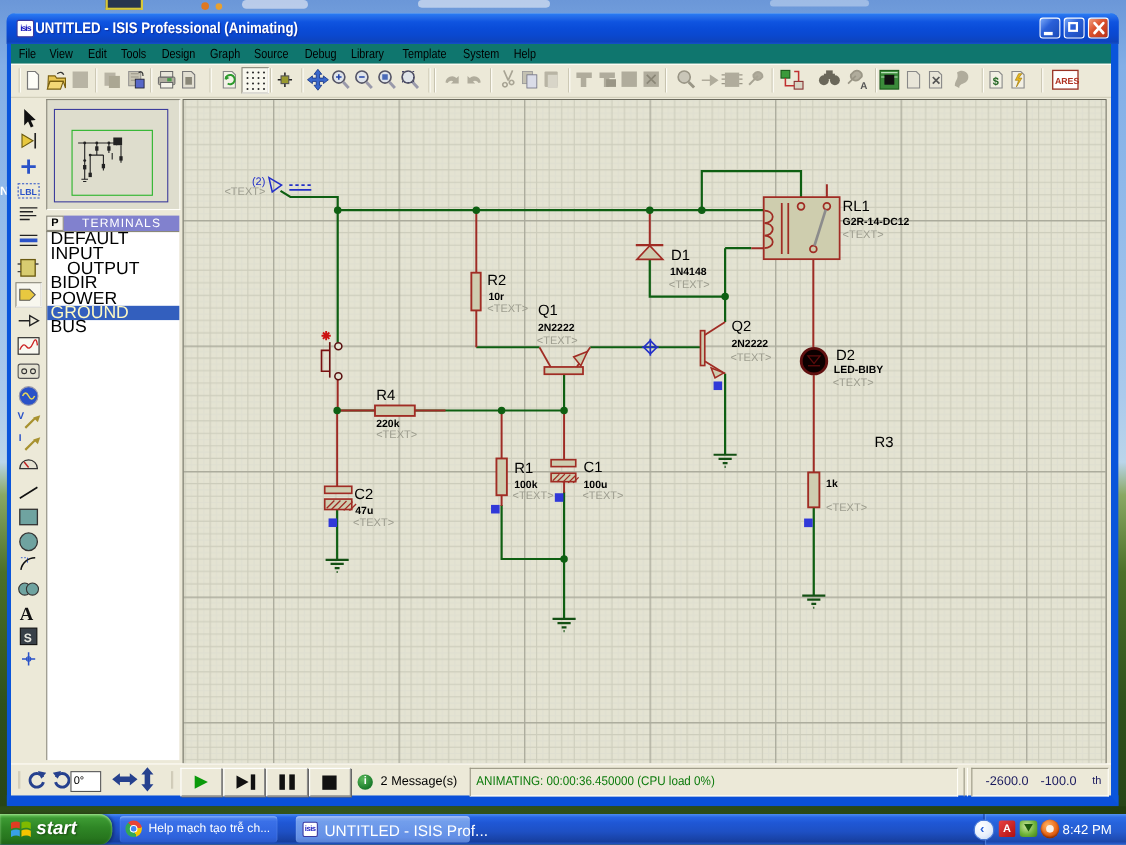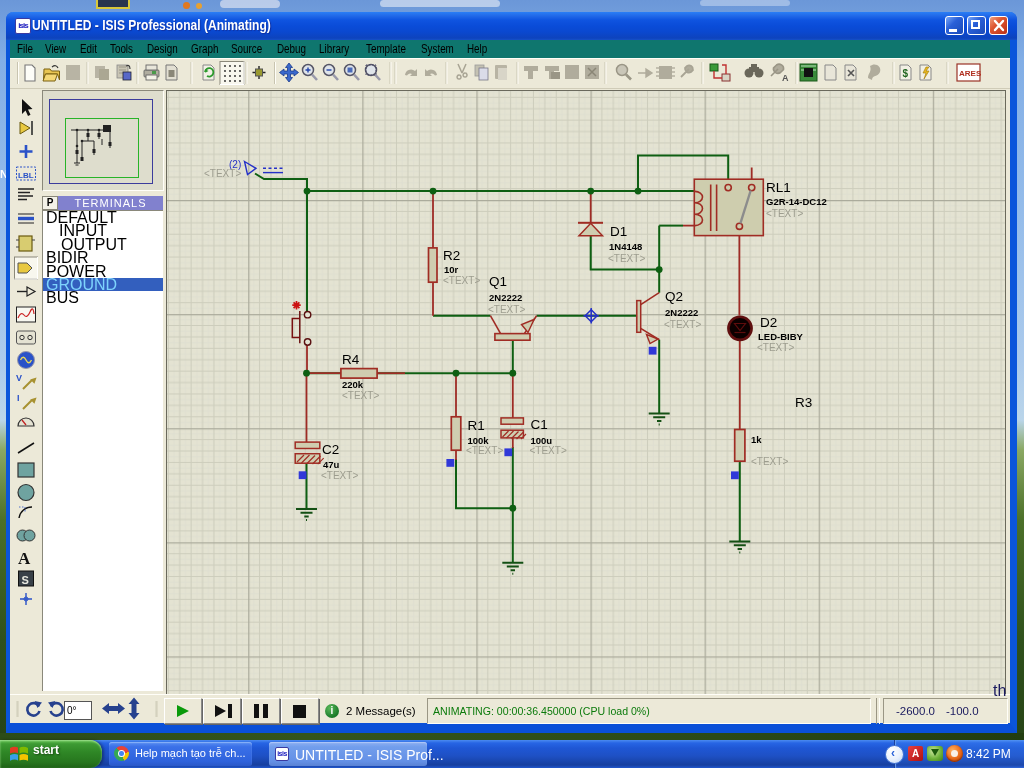--- a/index.html
+++ b/index.html
@@ -213,25 +213,25 @@
       <rect x="16.5" y="40" width="3" height="4"></rect>
   <path d="M10,46 h6 M11.5,48 h3" stroke="#222" stroke-width="1"></path>
  </g>
 </svg>
 
 <div class="abs" style="left:42px;top:196px;width:16px;height:14px;background:#f4f2e8;border:1px solid #8a887a;font-size:10px;font-weight:bold;text-align:center;line-height:12px">P</div>
 <div class="abs" style="left:58px;top:196px;width:105px;height:14px;background:#8181ce;color:#fff;font-size:11px;text-align:center;line-height:14px;letter-spacing:1px">TERMINALS</div>
 
 <div class="abs" style="left:42px;top:210px;width:121px;height:481px;background:#fff;border-top:1px solid #8a887a;border-left:1px solid #8a887a;font-size:16px;color:#000">
   <div style="padding-left:3px;height:13.4px;line-height:13.4px">DEFAULT</div>
-  <div style="padding-left:16px;height:13.4px;line-height:13.4px">INPUT</div>
+  <div style="padding-left:3px;height:13.4px;line-height:13.4px">INPUT</div>
   <div style="padding-left:18px;height:13.4px;line-height:13.4px">OUTPUT</div>
   <div style="padding-left:3px;height:13.4px;line-height:13.4px">BIDIR</div>
   <div style="padding-left:3px;height:13.4px;line-height:13.4px">POWER</div>
-  <div style="padding-left:3px;height:13.4px;line-height:13.4px;background:#335fbe;color:#7dd3fc">GROUND</div>
+  <div style="padding-left:3px;height:13.4px;line-height:13.4px;background:#335fbe;color:#fef9c3">GROUND</div>
   <div style="padding-left:3px;height:13.4px;line-height:13.4px">BUS</div>
 </div>
 
 <svg class="abs" style="left:10px;top:88px" width="32" height="606" viewBox="0 0 32 606">
 
 <g>
 
  <path d="M12,11 v15 l3.5,-3.5 2.5,5.5 2.5,-1.2 -2.5,-5.3 4.5,-0.5 z" fill="#111"></path>
 
  <path d="M10,34 v12 l10,-6 z" fill="#e8c840" stroke="#6a5a10" stroke-width="1"></path>
@@ -512,34 +512,34 @@
 
 <div class="abs" style="left:325px;top:704px;width:14px;height:14px;border-radius:50%;background:radial-gradient(circle at 35% 30%,#5ab85a,#1a7a2a 70%);color:#fff;font-size:10px;font-weight:bold;text-align:center;line-height:14px">i</div>
 <div class="abs" style="left:346px;top:705px;font-size:11.5px;color:#000">2 Message(s)</div>
 
 <div class="abs" style="left:427px;top:698px;width:444px;height:26px;background:#ece9d8;border:1px solid;border-color:#9a9684 #fffef8 #fffef8 #9a9684"></div>
 <div class="abs" style="left:433px;top:705px;font-size:11.5px;color:#0b7a0b;transform:scaleX(.92);transform-origin:0 0">ANIMATING: 00:00:36.450000 (CPU load 0%)</div>
 <div class="abs" style="left:876px;top:698px;width:4px;height:26px;border-left:1px solid #9a9684;border-right:1px solid #fffef8"></div>
 <div class="abs" style="left:883px;top:698px;width:125px;height:26px;background:#ece9d8;border:1px solid;border-color:#9a9684 #fffef8 #fffef8 #9a9684"></div>
 <div class="abs" style="left:896px;top:705px;width:35px;font-size:11.5px;color:#1a1a5e;text-align:right">-2600.0</div>
 <div class="abs" style="left:946px;top:705px;width:32px;font-size:11.5px;color:#1a1a5e;text-align:right">-100.0</div>
-<div class="abs" style="left:993px;top:682px;font-size:16px;color:#1a1a5e">th</div>
+<div class="abs" style="left:993px;top:705px;font-size:10px;color:#1a1a5e">th</div>
 
 <div class="abs" style="left:0;top:740px;width:1024px;height:28px;
  background:linear-gradient(180deg,#4b8bf0 0,#2765e4 3px,#1f57d5 8px,#1e50c4 16px,#173f9f 25px,#2257cd 28px)"></div>
 <div class="abs" style="left:0;top:740px;width:102px;height:28px;border-radius:0 12px 12px 0;
  background:linear-gradient(180deg,#5fbf4f 0,#3d9a33 4px,#2f8726 12px,#27761e 22px,#1e6216 28px);
  box-shadow:inset 0 1px 2px #9fe08f, 2px 0 3px rgba(0,0,0,.35)">
   <svg class="abs" style="left:9px;top:5px" width="20" height="18" viewBox="0 0 20 18">
     <path d="M1,3 C4,1.5 7,1.5 9,2.6 L9,8.2 C7,7.1 4,7.1 1,8.6 Z" fill="#e03c22"></path>
     <path d="M10.5,2.8 C13,1.4 16.5,1.6 19,3 L19,8.6 C16.5,7.2 13,7 10.5,8.4 Z" fill="#7fba00"></path>
     <path d="M1,10.2 C4,8.7 7,8.7 9,9.8 L9,15.4 C7,14.3 4,14.3 1,15.8 Z" fill="#38a0e8"></path>
     <path d="M10.5,10 C13,8.6 16.5,8.8 19,10.2 L19,15.8 C16.5,14.4 13,14.2 10.5,15.6 Z" fill="#f5c400"></path>
   </svg>
-  <span class="abs" style="left:33px;top:3px;color:#fff;font-size:12px;font-weight:bold;text-shadow:1px 1px 2px #184a10">start</span>
+  <span class="abs" style="left:33px;top:3px;color:#fff;font-size:17px;font-weight:bold;font-style:italic;text-shadow:1px 1px 2px #184a10">start</span>
 </div>
 <div class="abs" style="left:109px;top:742px;width:143px;height:24px;border-radius:3px;
  background:linear-gradient(180deg,#5a8ff2 0,#3a70e8 20%,#2e62dc 80%,#2a58c8 100%);box-shadow:inset 0 1px 1px #8ab2f8">
   <div class="abs" style="left:5px;top:4px;width:15px;height:15px;border-radius:50%;background:conic-gradient(from -40deg,#e84335 0 120deg,#f5c400 0 200deg,#34a853 0 360deg)">
       <div class="abs" style="left:4px;top:4px;width:7px;height:7px;border-radius:50%;background:#fff">
         <div class="abs" style="left:1.2px;top:1.2px;width:4.5px;height:4.5px;border-radius:50%;background:#4285f4"></div>
       </div>
     </div>
   <span class="abs" style="left:26px;top:5px;color:#fff;font-size:11px;white-space:nowrap">Help mạch tạo trễ ch...</span>
 </div>

